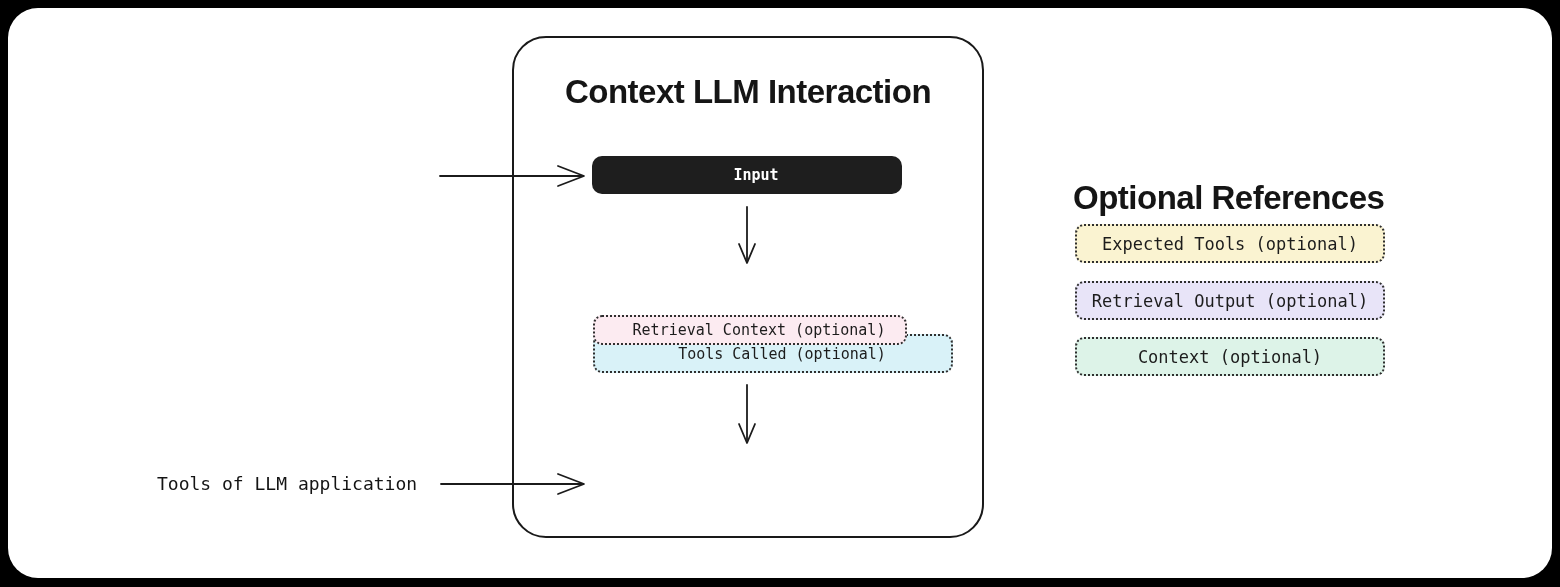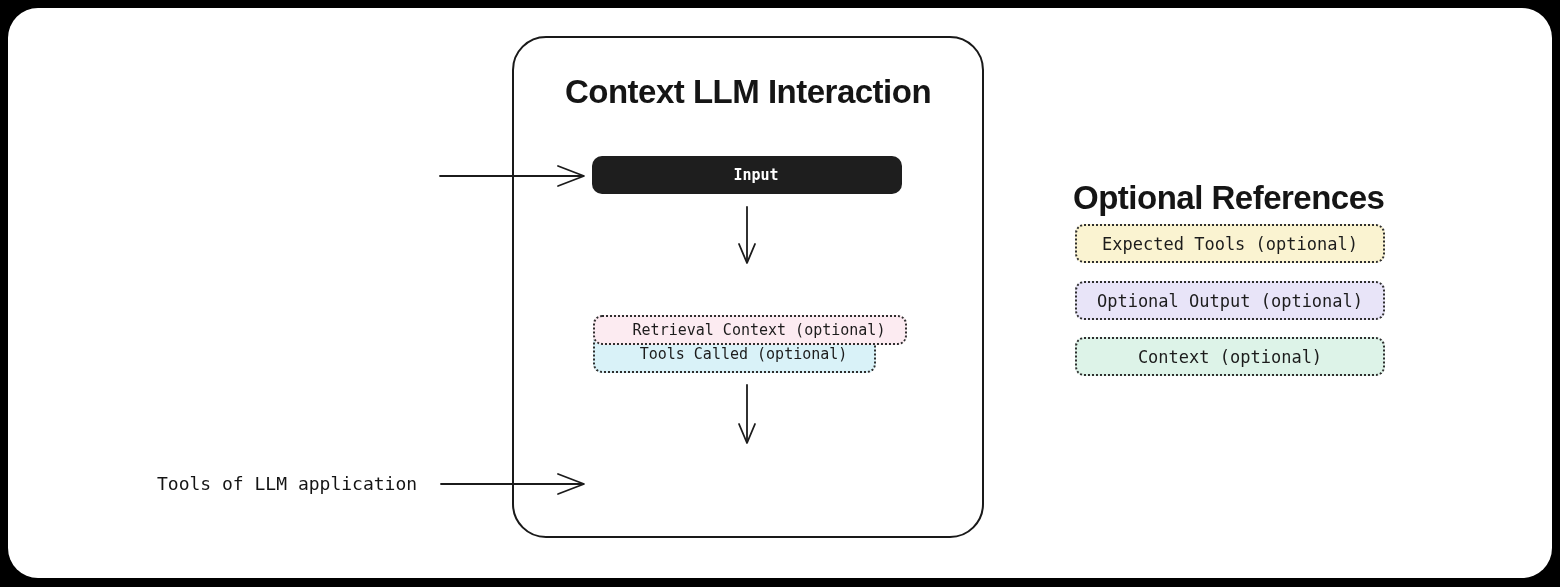--- a/index.html
+++ b/index.html
@@ -51,21 +51,21 @@
     color: #ffffff;
     font-weight: bold;
     border-radius: 10px;
   }
   .node.dotted {
     border: 2px dotted #2e2e2e;
     border-radius: 9px;
   }
 
   #node-input     { left: 592px; top: 156px; width: 310px; height: 38px; }
-  #node-tools     { left: 593px; top: 296px; width: 283px; height: 39px; margin-top: 38px; }
+  #node-tools     { left: 593px; top: 296px; width: 360px; height: 39px; margin-top: 38px; }
   #node-retrieval { left: 593px; top: 315px; width: 314px; height: 30px; }
   #node-output    { left: 592px; top: 466px; width: 312px; height: 38px; }
 
   
   .annotation {
     position: absolute;
     font-size: 18px;
     color: #141414;
     white-space: nowrap;
     line-height: 22px;
@@ -139,21 +139,21 @@
 
   <div class="annotation" id="annotation-output">Tools of LLM application</div>
 
   <div class="refs-title">Optional References</div>
 
   <div class="ref-item" id="ref-0" style="background-color: rgb(250, 243, 209);">
     <span>Expected Tools (optional)</span>
   </div>
 
   <div class="ref-item" id="ref-1" style="background-color: rgb(232, 228, 248);">
-    <span>Optional Output (optional)</span>
+    <span>Retrieval Output (optional)</span>
   </div>
 
   <div class="ref-item" id="ref-2" style="background-color: rgb(221, 243, 232);">
     <span>Context (optional)</span>
   </div>
 
   <svg class="arrows" viewBox="0 0 1560 587" xmlns="http://www.w3.org/2000/svg">
 
     <g>
       <line x1="440" y1="176" x2="583" y2="176"></line>

